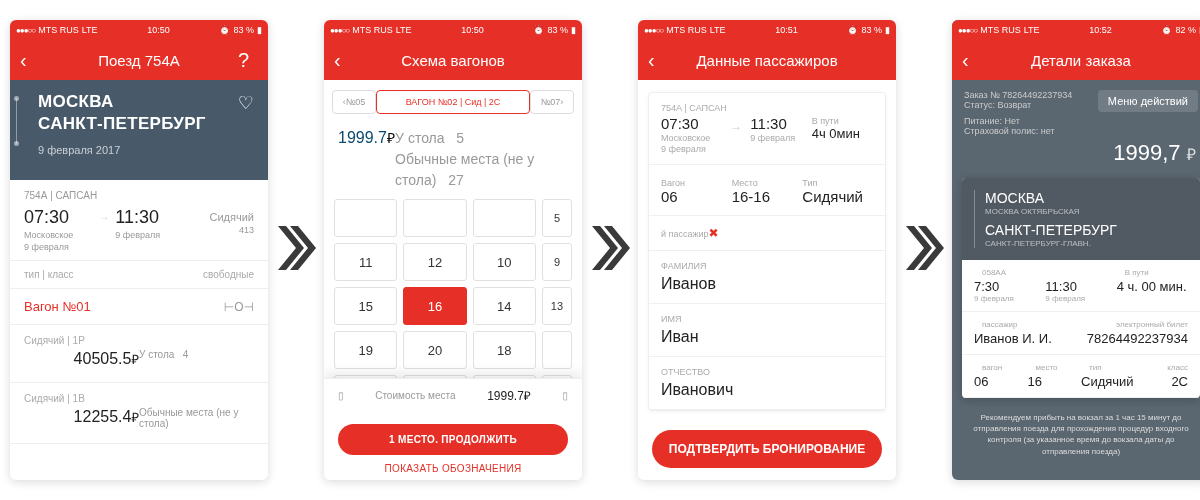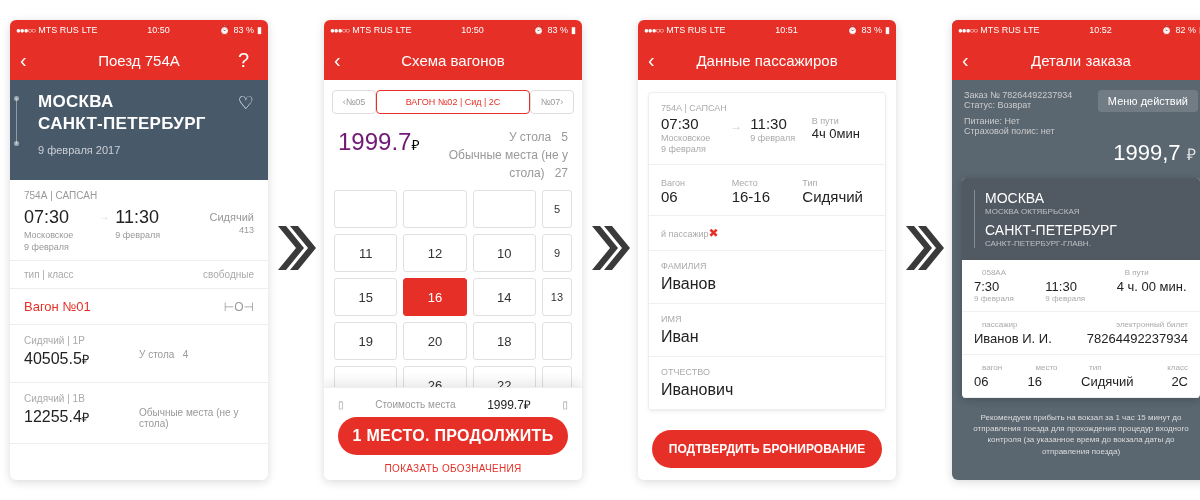--- a/index.html
+++ b/index.html
@@ -38,46 +38,46 @@
 .s1-head { display: flex; padding: 8px 14px; font-size: 10px; color: #aaa; border-bottom: 1px solid #eee; }
 .s1-head .c1 { flex: 1; }
 
 .s1-wagon { padding: 10px 14px; border-bottom: 1px solid #eee; display: flex; justify-content: space-between; align-items: center; }
 .s1-wagon .name { color: #e63027; font-size: 13px; }
 .s1-wagon .ico { color: #999; font-size: 12px; }
 
 .s1-class { padding: 10px 14px 14px; border-bottom: 1px solid #eee; display: flex; }
 .s1-class .left { flex: 1; }
 .s1-class .lbl { font-size: 10px; color: #aaa; }
-.s1-class .price { font-size: 16px; color: #222; margin-top: 4px; }
+.s1-class .price { font-size: 16px; color: #222; margin-top: 4px; text-align: right; }
 .s1-class .price .rub { font-size: 13px; }
 .s1-class .right { flex: 1; font-size: 10px; color: #999; padding-top: 14px; }
 
 
 .s2-tabs { display: flex; padding: 10px 8px; }
 .s2-tab { flex: 1; border: 1px solid #ddd; border-radius: 4px; text-align: center; padding: 6px 2px; font-size: 9px; color: #999; }
 .s2-tab.active { border-color: #e63027; color: #e63027; }
 .s2-tab.narrow { flex: 0 0 44px; }
 
 .s2-price { padding: 4px 14px 8px; display: flex; }
-.s2-price .p { font-size: 24px; color: #701a75; }
+.s2-price .p { font-size: 16px; color: #0c4a6e; }
 .s2-price .rub { font-size: 14px; }
-.s2-price .legend { flex: 1; font-size: 12px; color: #999; text-align: right; line-height: 1.5; }
+.s2-price .legend { flex: 1; font-size: 14px; color: #999; line-height: 1.5; }
 
 .s2-grid { padding: 0 10px; }
 .s2-row { display: flex; gap: 6px; margin-bottom: 6px; }
 .s2-seat { flex: 1; height: 38px; border: 1px solid #e0e0e0; border-radius: 3px; display: flex; align-items: center; justify-content: center; font-size: 13px; color: #333; }
 .s2-seat.sel { background: #e63027; color: #fff; border-color: #e63027; }
 .s2-seat.narrow { flex: 0 0 30px; font-size: 11px; }
 .s2-seat.dim { color: #ccc; }
 
 .s2-footer { position: absolute; bottom: 0; left: 0; right: 0; background: #fff; border-top: 1px solid #eee; padding: 8px 14px 6px; box-shadow: 0 -4px 12px rgba(0,0,0,.1); }
 .s2-cost { font-size: 10px; color: #999; display: flex; justify-content: space-between; align-items: center; }
 .s2-cost .v { color: #222; font-size: 12px; }
-.s2-btn { background: #e63027; color: #fff; border-radius: 22px; padding: 10px; text-align: center; font-size: 16px; margin-top: 4px; font-weight: 600; letter-spacing: .3px; }
+.s2-btn { background: #e63027; color: #fff; border-radius: 22px; padding: 10px; text-align: center; font-size: 10px; margin-top: 20px; font-weight: 600; letter-spacing: .3px; }
 .s2-link { color: #e63027; font-size: 10px; text-align: center; margin-top: 8px; letter-spacing: .3px; }
 
 
 .s3-card { margin: 12px 10px 0; border: 1px solid #eee; border-radius: 4px; box-shadow: 0 1px 4px rgba(0,0,0,.05); }
 .s3-sec { padding: 10px 12px; border-bottom: 1px solid #f0f0f0; }
 .s3-lbl { font-size: 9px; color: #aaa; }
 .s3-row { display: flex; margin-top: 2px; }
 .s3-col { flex: 1; }
 .s3-val { font-size: 15px; color: #222; }
 .s3-sub { font-size: 9px; color: #aaa; margin-top: 1px; }

